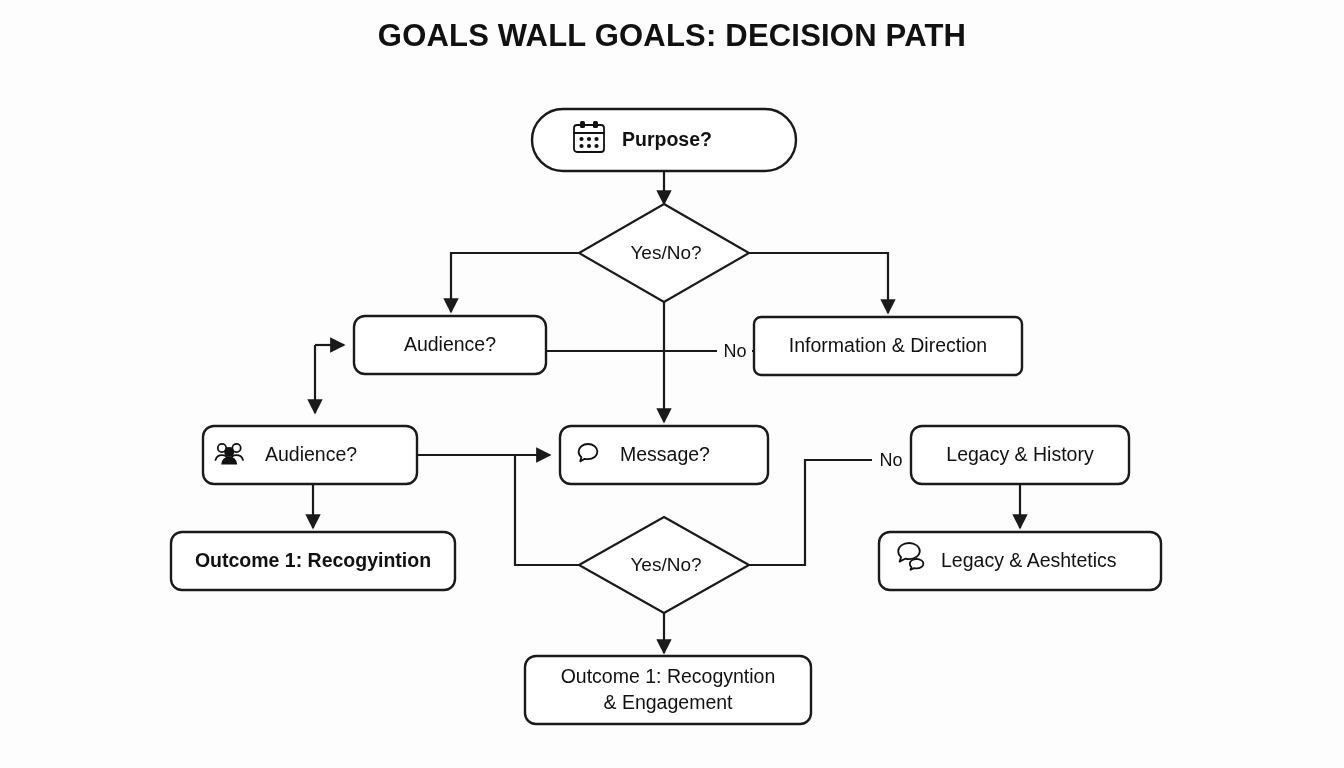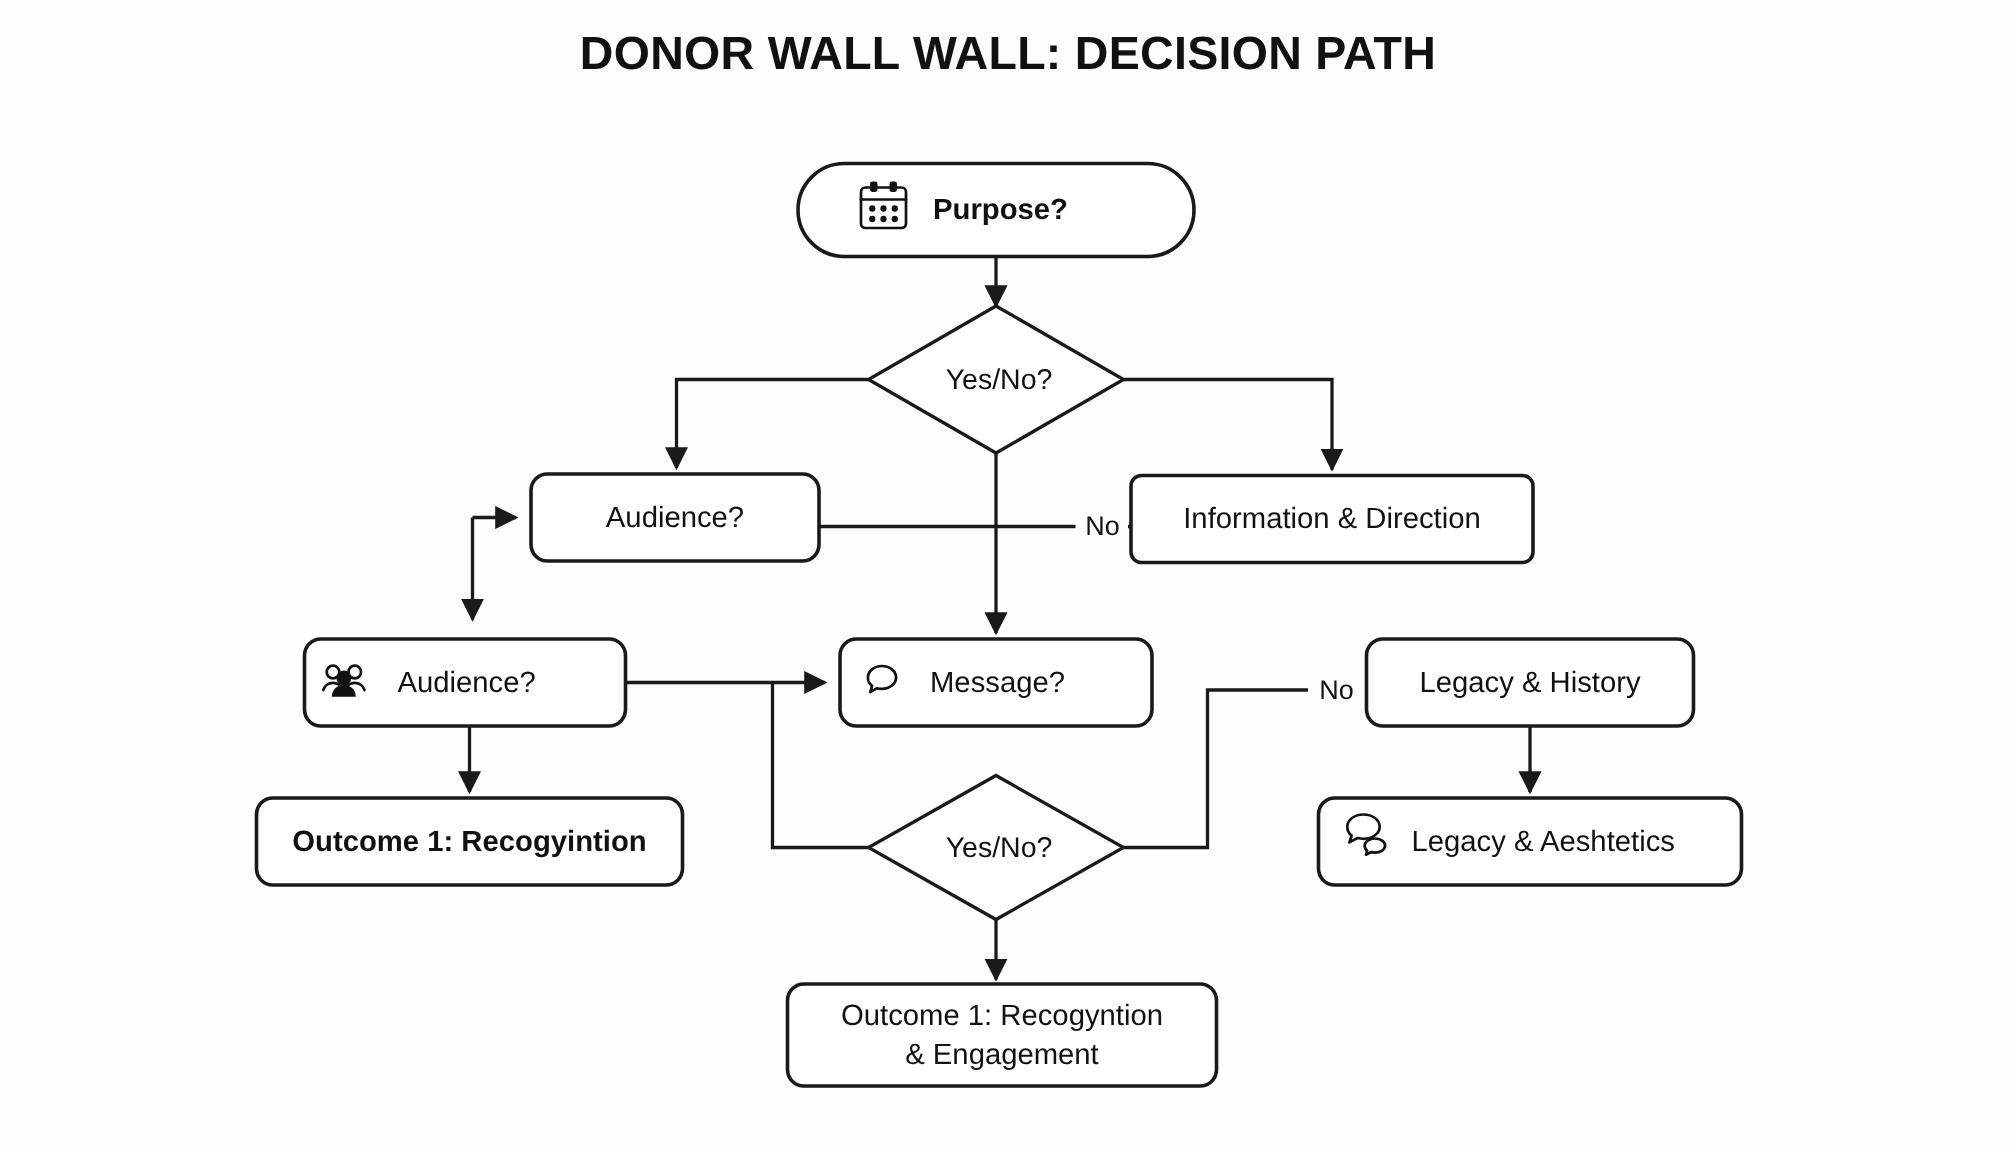--- a/index.html
+++ b/index.html
@@ -85,21 +85,21 @@
   }
   .icon-fill {
     fill: #111111;
   }
 </style>
 </head>
 <body>
 
 <div id="canvas">
 
-  <div class="diagram-title">DONOR WALL WALL: DECISION PATH</div>
+  <div class="diagram-title">GOALS WALL GOALS: DECISION PATH</div>
 
   <svg class="flow" width="1344" height="768" viewBox="0 0 1344 768">
 
     <defs>
       <marker id="arrow" viewBox="0 0 10 10" refX="9" refY="5" markerWidth="7" markerHeight="7" orient="auto-start-reverse">
         <path d="M 0 0 L 10 5 L 0 10 z" fill="#1a1a1a"></path>
       </marker>
     </defs>
 
     <g>

